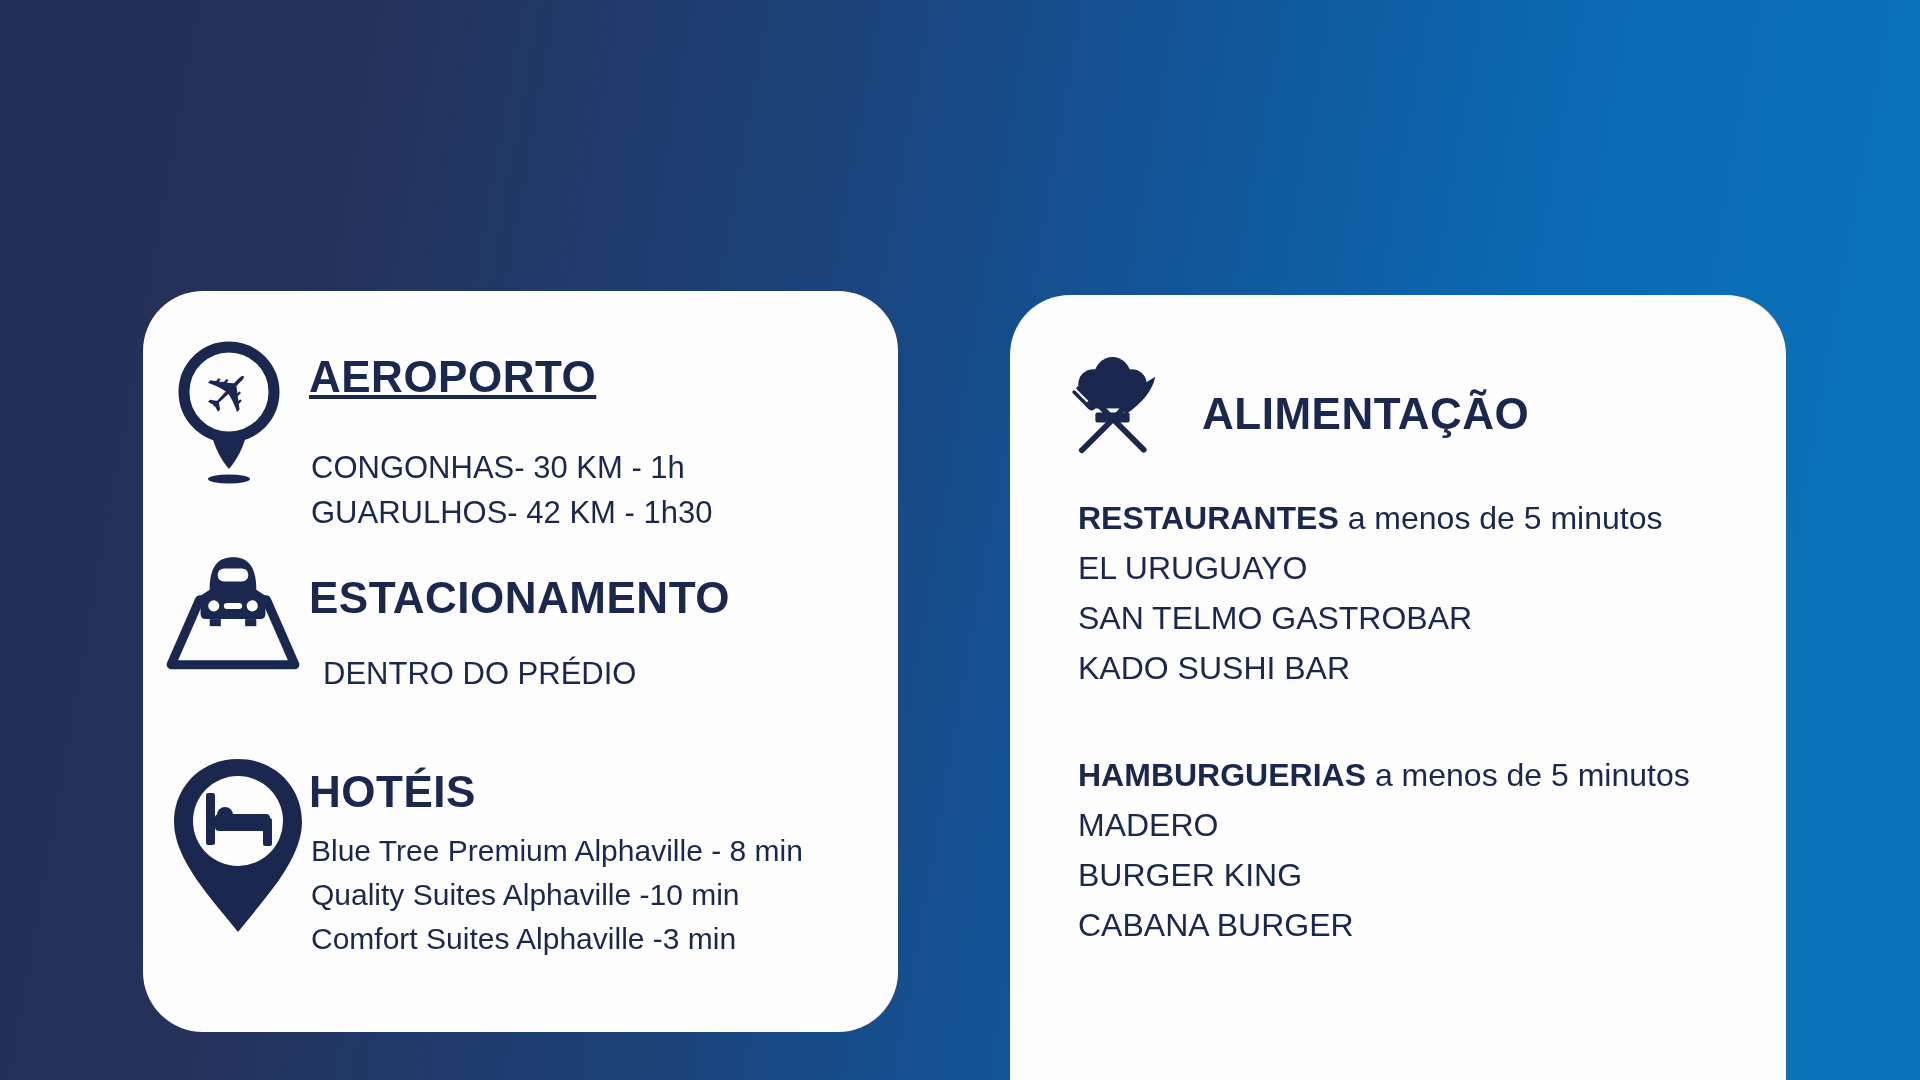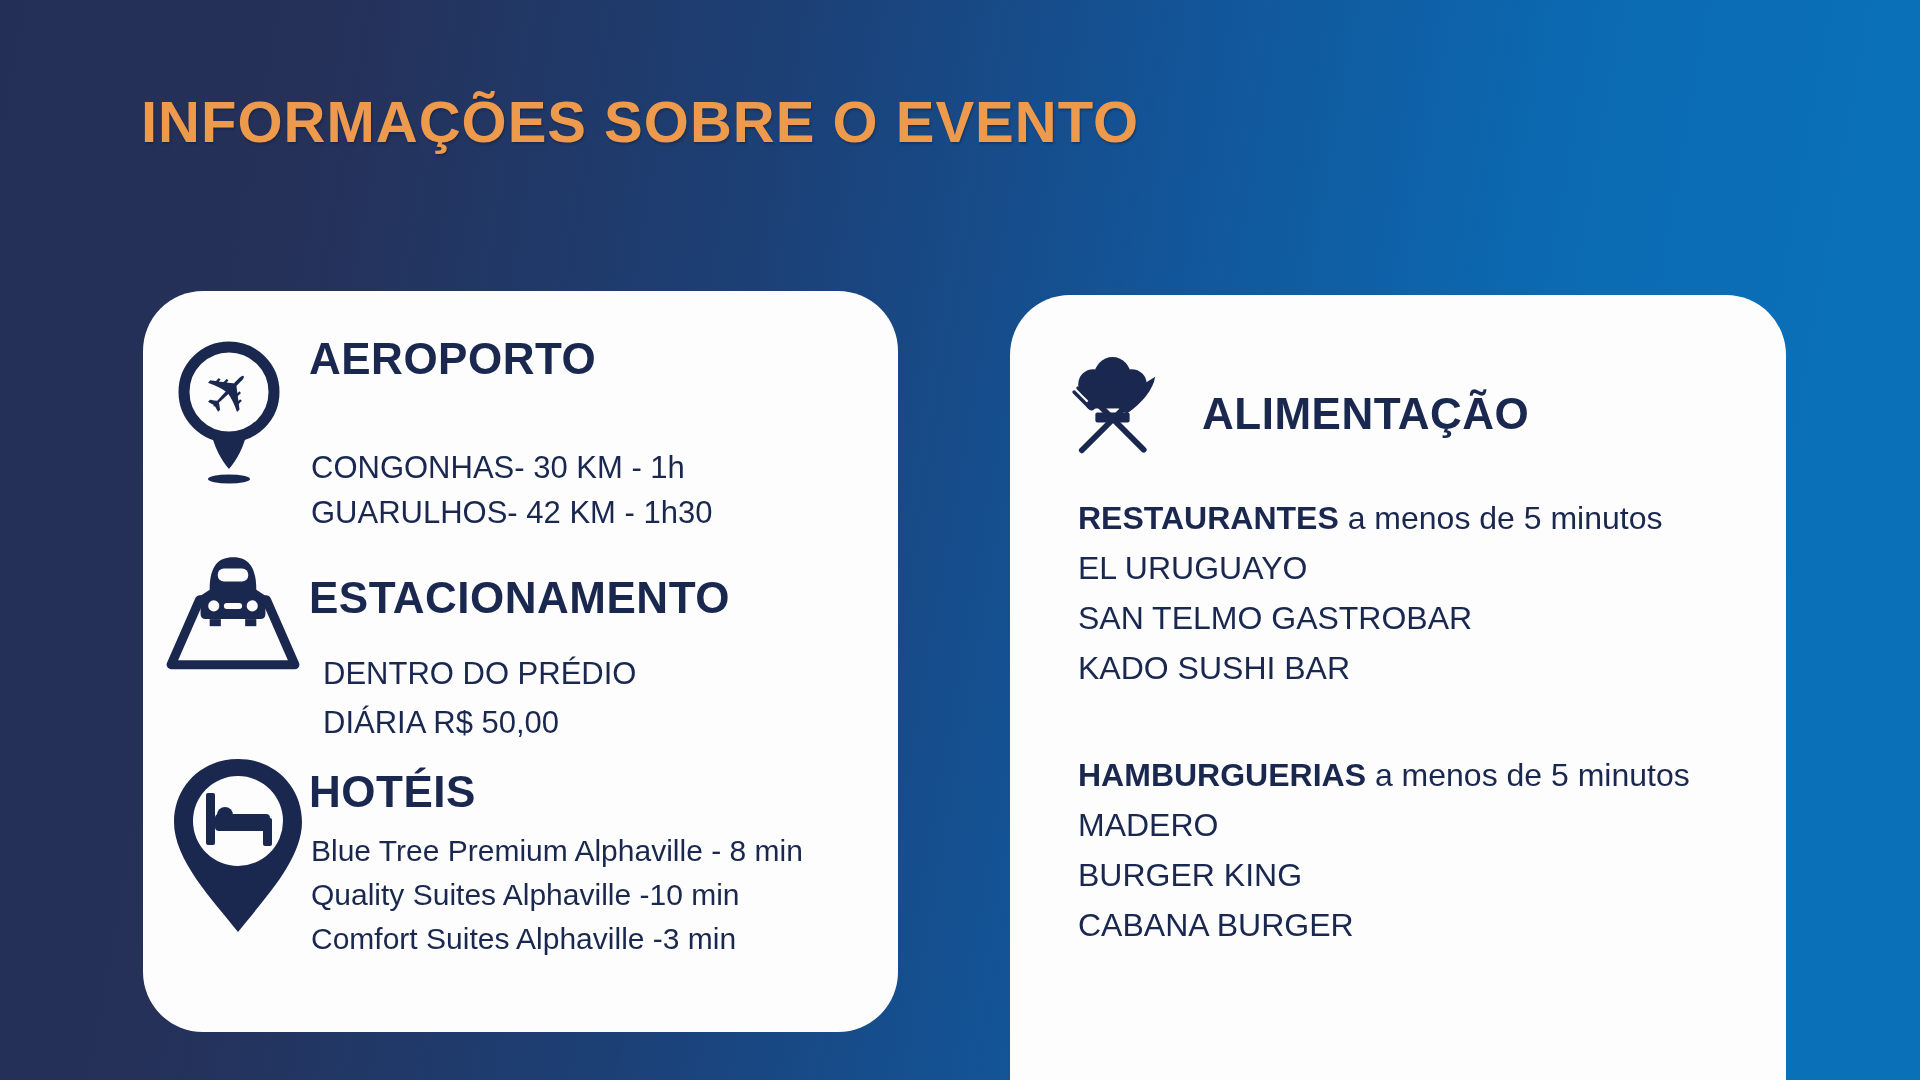--- a/index.html
+++ b/index.html
@@ -31,21 +31,21 @@
   .heading {
     position: absolute; margin: 0;
     font-size: 44px; font-weight: 700; letter-spacing: 0.5px;
     color: #1a2850; white-space: nowrap;
   }
   .lines { position: absolute; }
   .line  { white-space: nowrap; }
 
   
   .airport-icon { left: 30px;  top: 45px;  width: 112px; height: 148px; }
-  .aero-heading { left: 166px; top: 43px; }
+  .aero-heading { left: 166px; top: 61px; text-decoration: underline; }
   .aero-lines   { left: 168px; top: 154px; font-size: 31px; line-height: 45px; }
 
   .parking-icon { left: 14px;  top: 256px; width: 152px; height: 130px; }
   .park-heading { left: 166px; top: 282px; }
   .park-lines   { left: 180px; top: 358px; font-size: 31px; line-height: 49px; }
 
   .hotel-icon   { left: 24px;  top: 466px; width: 142px; height: 178px; }
   .hotel-heading{ left: 166px; top: 476px; }
   .hotel-lines  { left: 168px; top: 538px; font-size: 30px; line-height: 44px; }
 
@@ -55,21 +55,20 @@
   .group        { position: absolute; left: 68px; font-size: 32px; line-height: 50px; }
   .group-restaurants   { top: 198px; }
   .group-hamburguerias { top: 455px; }
   .b { font-weight: 700; }
 </style>
 </head>
 <body>
 
 <div class="stage">
 
-  <h1 class="title">INFORMAÇÕES SOBRE O EVENTO</h1>
 
   <section class="card card-left">
 
     <div class="icon airport-icon">
       <svg viewBox="0 0 110 148" xmlns="http://www.w3.org/2000/svg">
         <circle cx="55" cy="56" r="45" fill="none" stroke="#1a2850" stroke-width="11"></circle>
         <text x="55" y="77" font-size="60" text-anchor="middle" fill="#1a2850" font-family="DejaVu Sans" transform="rotate(-45 55 56)">✈</text>
         <path d="M36,92 C40,112 48,125 55,133 C62,125 70,112 74,92 C62,99 48,99 36,92 Z" fill="#1a2850"></path>
         <ellipse cx="55" cy="143" rx="21" ry="4.5" fill="#1a2850"></ellipse>
       </svg>
@@ -88,21 +87,20 @@
         <rect x="87" y="71" width="11" height="7" fill="#1a2850"></rect>
         <rect x="60" y="21" width="30" height="13" rx="6" fill="#fdfdfe"></rect>
         <circle cx="56" cy="58" r="5.5" fill="#fdfdfe"></circle>
         <circle cx="94" cy="58" r="5.5" fill="#fdfdfe"></circle>
         <rect x="66" y="55" width="18" height="6" rx="3" fill="#fdfdfe"></rect>
       </svg>
     </div>
     <h2 class="heading park-heading">ESTACIONAMENTO</h2>
     <div class="lines park-lines">
       <div class="line">DENTRO DO PRÉDIO</div>
-      <div class="line">DIÁRIA R$ 50,00</div>
     </div>
 
     <div class="icon hotel-icon">
       <svg viewBox="0 0 140 178" xmlns="http://www.w3.org/2000/svg">
         <path d="M70,2 C33,2 6,30 6,65 C6,103 44,142 70,175 C96,142 134,103 134,65 C134,30 107,2 70,2 Z" fill="#1a2850"></path>
         <circle cx="70" cy="64" r="45" fill="#fdfdfe"></circle>
         <rect x="38" y="36" width="9" height="52" rx="2" fill="#1a2850"></rect>
         <circle cx="57" cy="58" r="8" fill="#1a2850"></circle>
         <rect x="47" y="57" width="55" height="17" rx="4" fill="#1a2850"></rect>
         <rect x="95" y="61" width="9" height="28" rx="2" fill="#1a2850"></rect>

